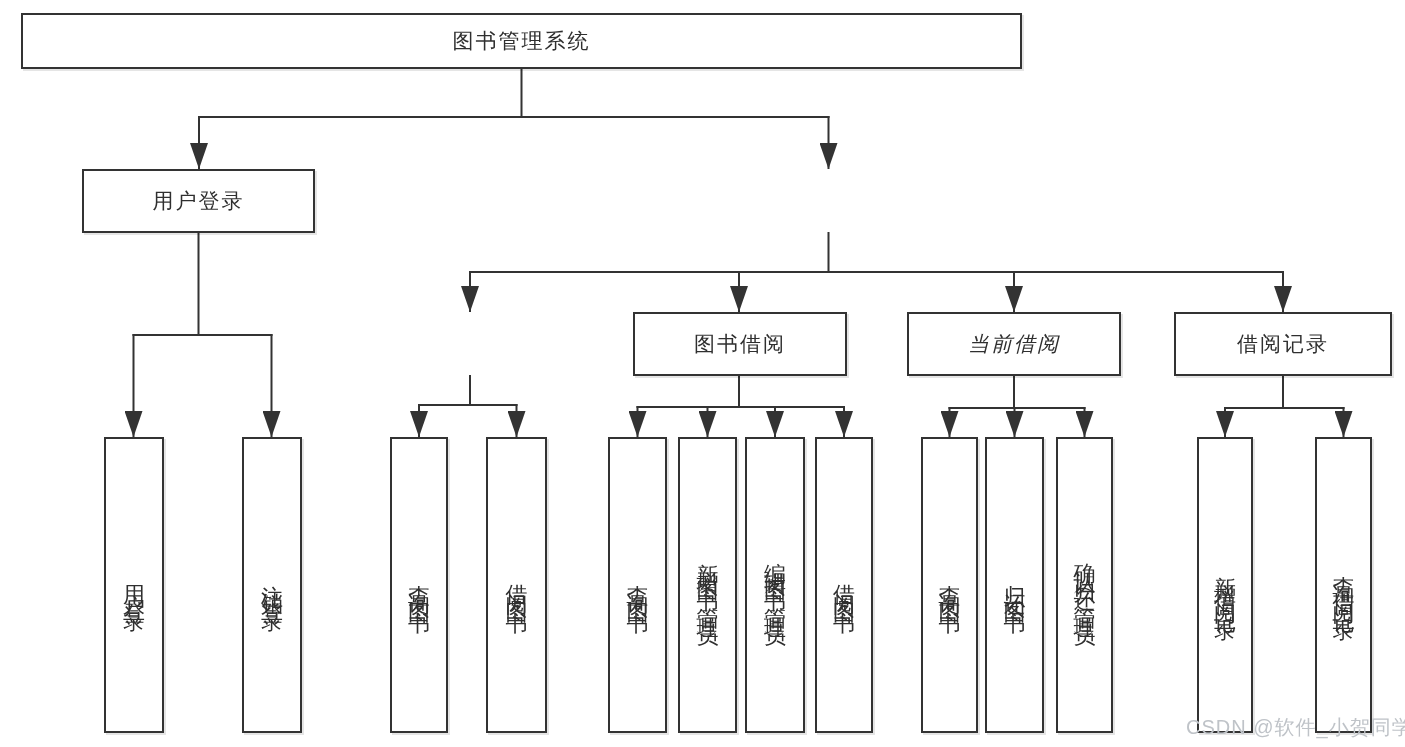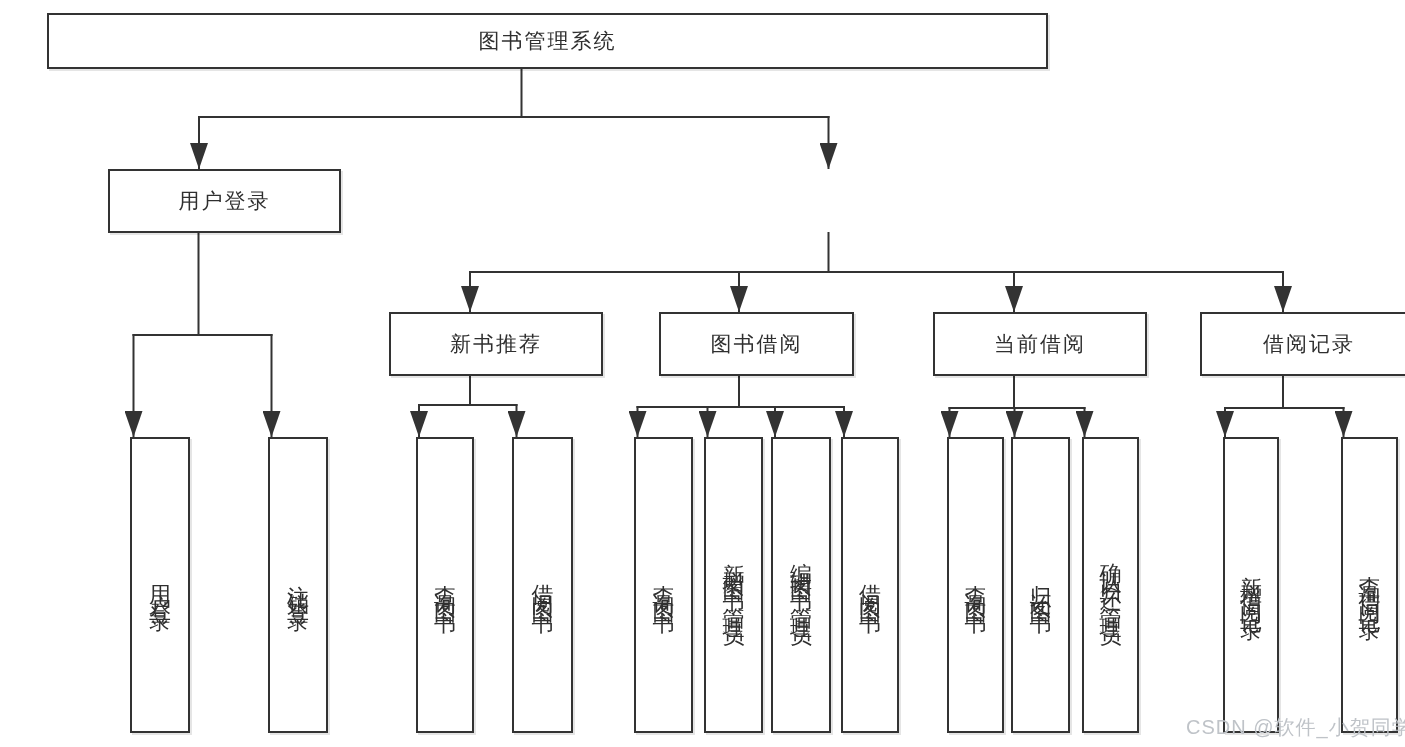--- a/index.html
+++ b/index.html
@@ -22,21 +22,20 @@
     border: 2px solid #333333;
     background: #ffffff;
     display: flex;
     align-items: center;
     justify-content: center;
     color: #2f2f2f;
     font-size: 21px;
     letter-spacing: 2px;
     box-shadow: 2px 2px 0 rgba(0,0,0,0.10);
     white-space: nowrap;
-    margin-left: 26px;
   }
   .box.leaf .vtext {
     writing-mode: vertical-rl;
     font-size: 22px;
     letter-spacing: 9px;
     line-height: 1;
     white-space: nowrap;
   }
   #watermark {
     position: absolute;
@@ -98,27 +97,24 @@
   </svg>
 
   <div class="box" style="left:21px; top:13px; width:1001px; height:56px;">
     <span>图书管理系统</span>
   </div>
 
   <div class="box" style="left:82px; top:169px; width:233px; height:64px;">
     <span>用户登录</span>
   </div>
 
-  <div class="box" style="left:363px; top:312px; width:214px; height:64px;">
-    <span>新书推荐</span>
-  </div>
-  <div class="box" style="left:633px; top:312px; width:195px; height:64px;text-align:right;">
+  <div class="box" style="left:633px; top:312px; width:214px; height:64px;text-align:right;">
     <span>图书借阅</span>
   </div>
-  <div class="box" style="left:907px; top:312px; width:214px; height:64px;">
+  <div class="box" style="left:907px; top:312px; width:214px; height:64px;font-style:italic;">
     <span>当前借阅</span>
   </div>
   <div class="box" style="left:1174px; top:312px; width:218px; height:64px;">
     <span>借阅记录</span>
   </div>
 
   <div class="box leaf" style="left:104px; top:437px; width:60px; height:296px;">
     <span class="vtext">用户登录</span>
   </div>
   <div class="box leaf" style="left:242px; top:437px; width:60px; height:296px;">

